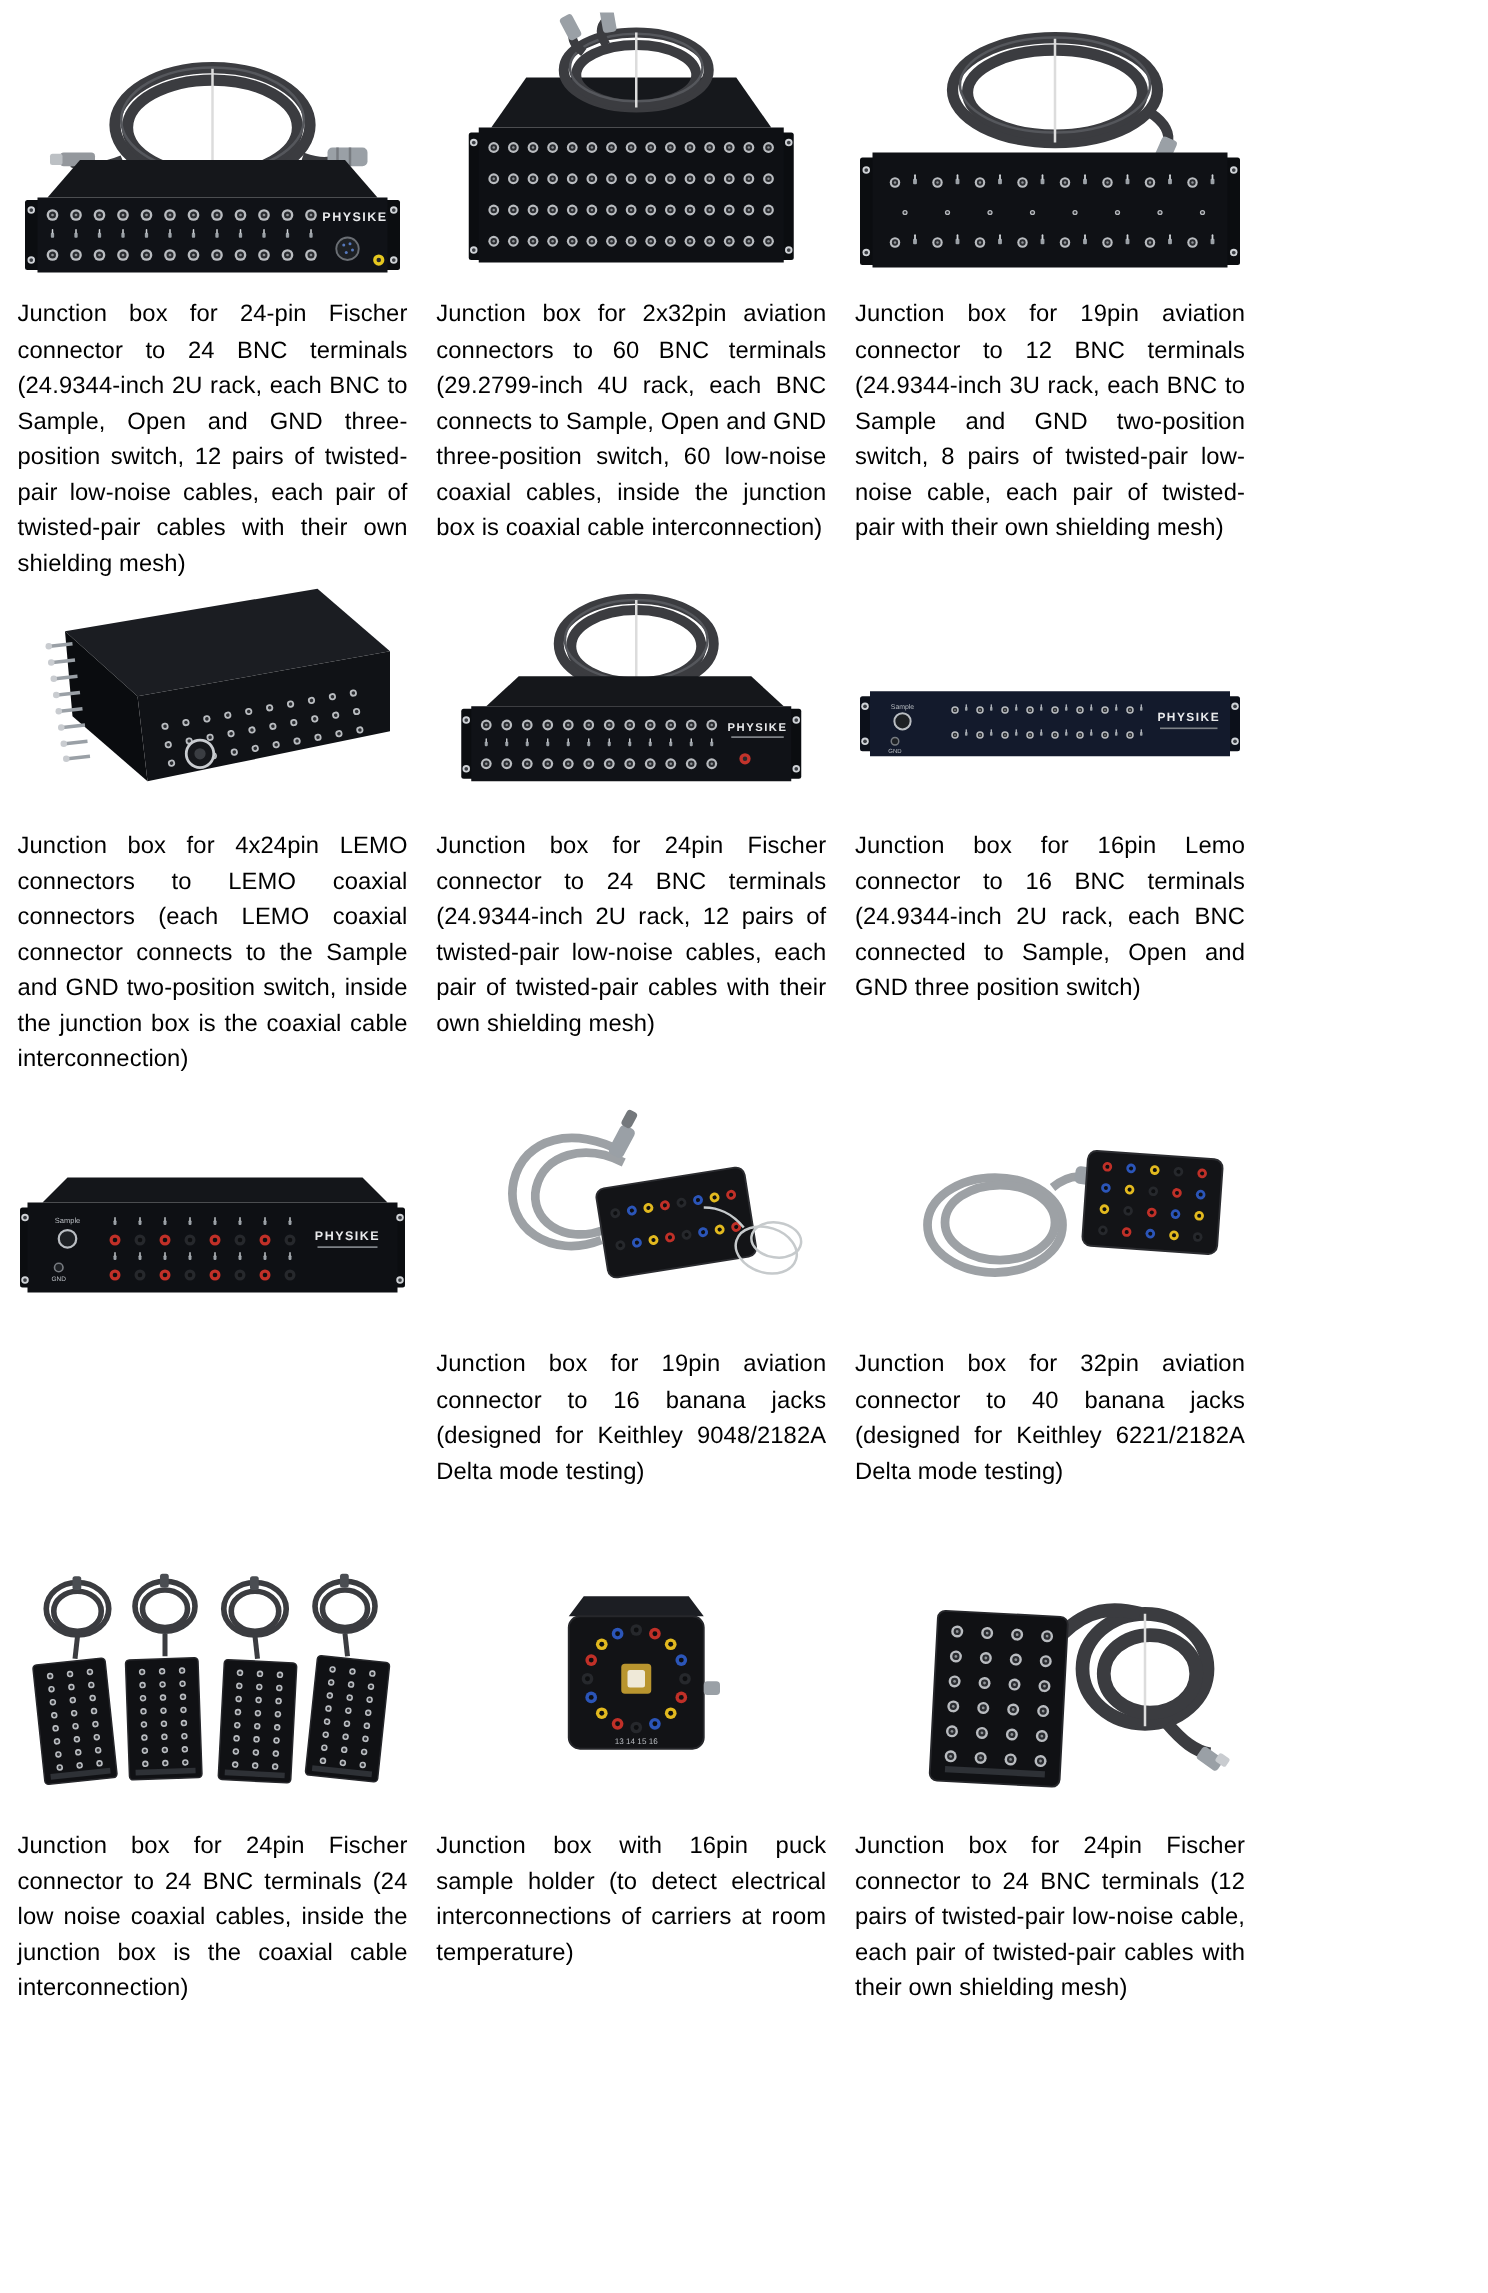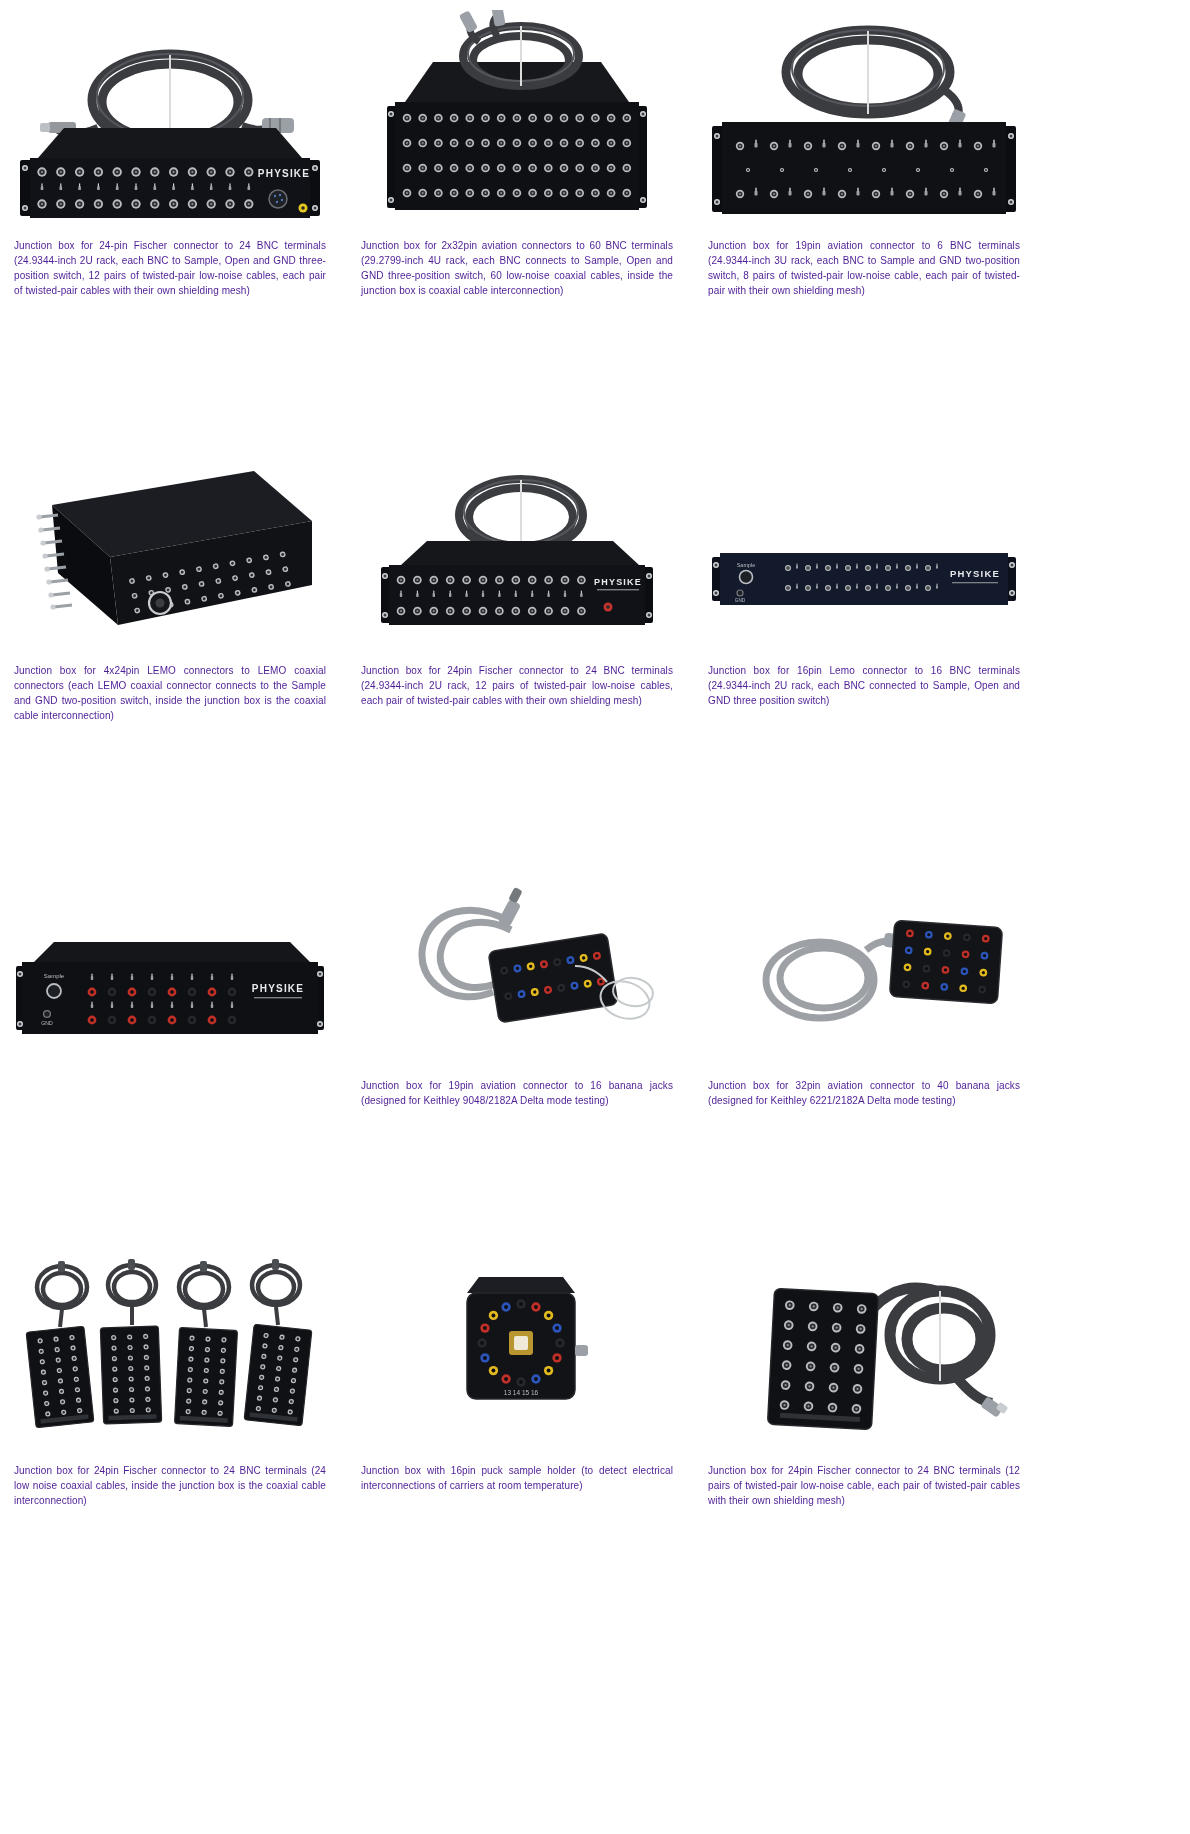--- a/index.html
+++ b/index.html
@@ -1,26 +1,26 @@
 <!DOCTYPE html>
 <html><head>
 <meta charset="utf-8">
 <style>
   html,body{margin:0;padding:0;background:#ffffff;}
   body{width:1190px;height:1834px;overflow:hidden;font-family:"Liberation Sans",sans-serif;}
   .grid{
     margin:10px 0 0 14px;width:1006px;
-    display:grid;grid-template-columns:repeat(3,312px);column-gap:35px;
+    display:grid;grid-template-columns:repeat(3,312px);column-gap:23px;
     grid-template-rows:425px 415px 385px auto;
   }
   .card{display:flex;flex-direction:column;}
   .photo{height:212px;}
   .photo svg{width:100%;height:100%;display:block;}
   .caption{
-    margin:16px 0 0;color:#4c1d95;font-size:10px;line-height:1.5;
+    margin:16px 0 0;color:#000000;font-size:19px;line-height:1.5;
     text-align:justify;letter-spacing:.1px;
   }
   .brand-txt{font-family:"Liberation Sans",sans-serif;font-weight:700;letter-spacing:1.2px;fill:#e9eaec;}
   .tiny-lbl{font-family:"Liberation Sans",sans-serif;fill:#b9bdc2;}
   .coil{fill:none;stroke:#3b3c40;}
   .coil-hi{fill:none;stroke:#55575c;}
   .graycable{fill:none;stroke:#9da1a5;}
   .thinwire{fill:none;stroke:#c6cacc;}
 </style>
 </head>
@@ -282,21 +282,21 @@
             <use href="#sym-dot" transform="translate(74,160) scale(0.8)"></use>
             <use href="#sym-dot" transform="translate(108,160) scale(0.8)"></use>
             <use href="#sym-dot" transform="translate(142,160) scale(0.8)"></use>
             <use href="#sym-dot" transform="translate(176,160) scale(0.8)"></use>
             <use href="#sym-dot" transform="translate(210,160) scale(0.8)"></use>
             <use href="#sym-dot" transform="translate(244,160) scale(0.8)"></use>
             <use href="#sym-dot" transform="translate(278,160) scale(0.8)"></use>
           </g>
       </svg>
     </div>
-    <p class="caption">Junction box for 19pin aviation connector to 6 BNC terminals (24.9344-inch 3U rack, each BNC to Sample and GND two-position switch, 8 pairs of twisted-pair low-noise cable, each pair of twisted-pair with their own shielding mesh)</p>
+    <p class="caption">Junction box for 19pin aviation connector to 12 BNC terminals (24.9344-inch 3U rack, each BNC to Sample and GND two-position switch, 8 pairs of twisted-pair low-noise cable, each pair of twisted-pair with their own shielding mesh)</p>
   </div>
 
   <div class="card">
     <div class="photo">
       <svg viewBox="0 0 312 212">
         <polygon points="38,70 240,36 298,86 96,122" fill="#1b1d22"></polygon>
         <polygon points="38,70 96,122 104,190 44,138" fill="#0a0c0f"></polygon>
         <polygon points="96,122 298,86 298,150 104,190" fill="#101216"></polygon>
         <g transform="translate(118,146) rotate(-10)">
           <g>

